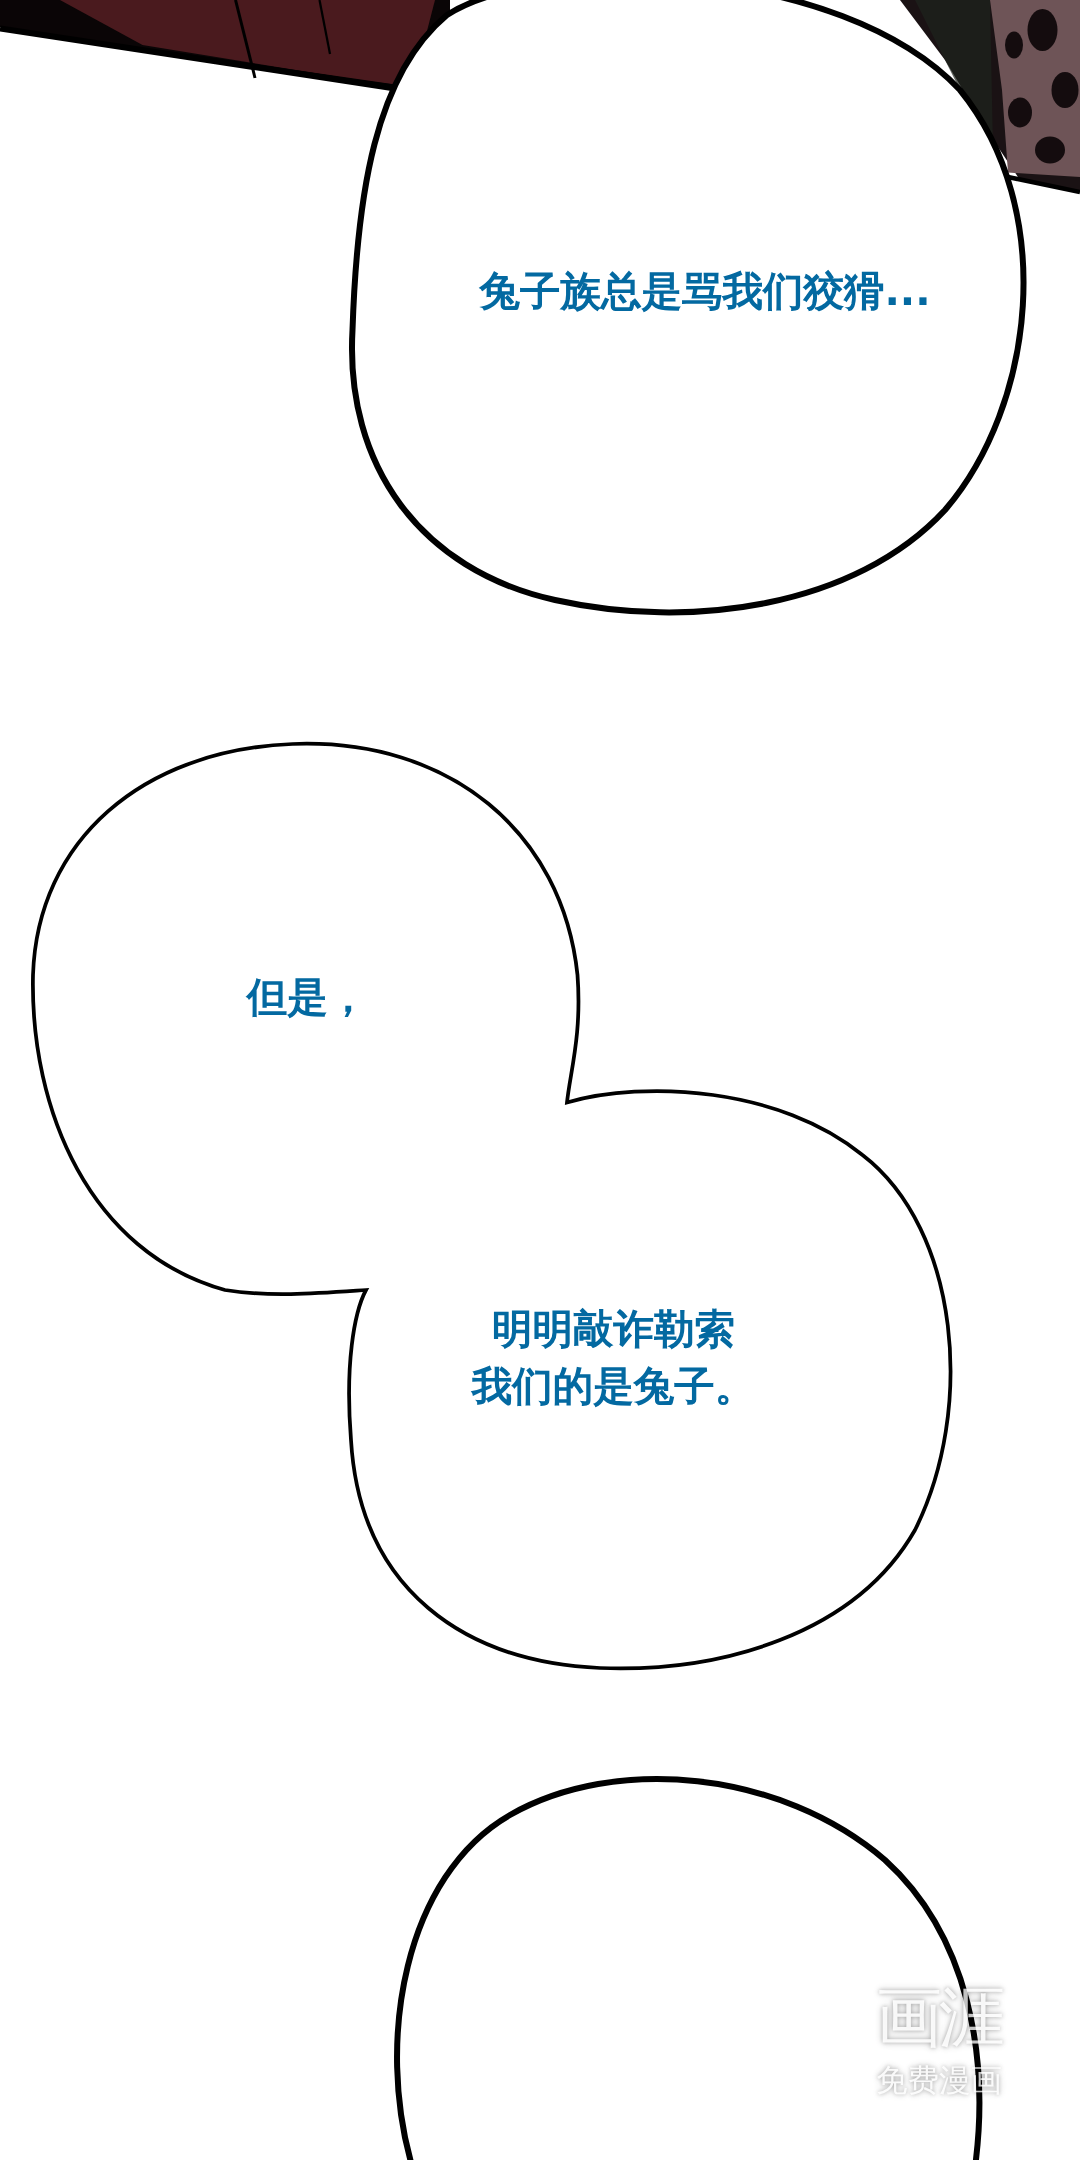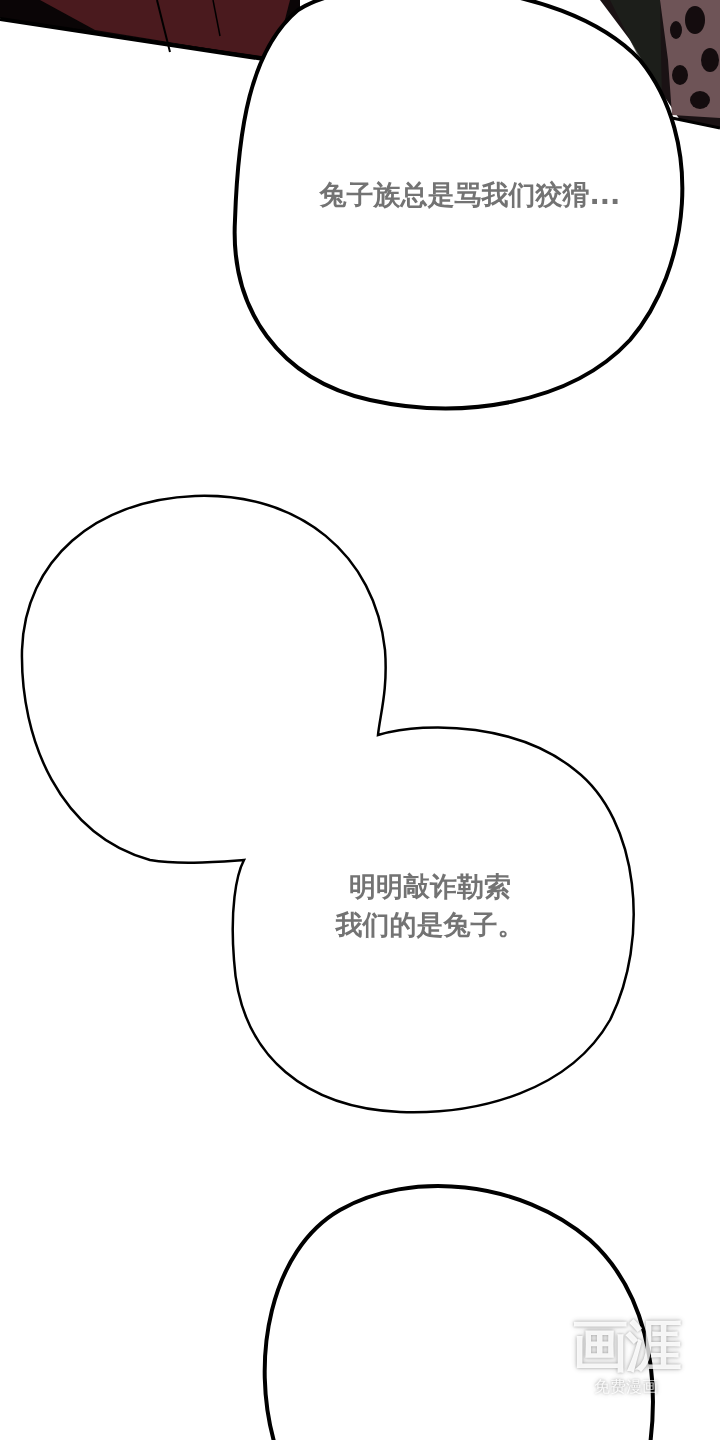--- a/index.html
+++ b/index.html
@@ -4,32 +4,32 @@
 <style>
   html, body { margin: 0; padding: 0; }
   body {
     width: 720px; height: 1440px; overflow: hidden;
     background: #ffffff; position: relative;
     font-family: "DejaVu Sans", "Liberation Sans", sans-serif;
   }
   .page { position: absolute; inset: 0; }
   svg.art { position: absolute; left: 0; top: 0; }
   .txt {
-    position: absolute; color: #737373; font-weight: bold;
+    position: absolute; color: #0369a1; font-weight: bold;
     font-size: 27px; line-height: 38px; text-align: center; white-space: nowrap;
     letter-spacing: 0px;
   }
   .watermark {
     position: absolute; left: 566px; top: 1318px; width: 120px; height: 96px;
     color: rgba(255,255,255,0.9);
     text-shadow: 0 0 3px rgba(0,0,0,0.35), 0 0 6px rgba(0,0,0,0.25);
     font-family: "DejaVu Sans", sans-serif; text-align: center;
   }
-  .watermark .logo { font-size: 56px; line-height: 56px; font-weight: bold; letter-spacing: -2px; opacity: 0.85; }
-  .watermark .sub { font-size: 16px; line-height: 26px; opacity: 0.85; }
+  .watermark .logo { font-size: 44px; line-height: 56px; font-weight: normal; letter-spacing: -2px; opacity: 0.85; }
+  .watermark .sub { font-size: 21px; line-height: 26px; opacity: 0.85; }
 </style>
 </head>
 <body>
 
 <div class="page">
 
   <svg class="art" width="720" height="1440" viewBox="0 0 720 1440">
 
     <g>
       <polygon points="0,0 300,0 300,60 270,58 0,18" fill="#0a0506"></polygon>
@@ -67,23 +67,24 @@
          C 215 862 180 865 150 860 Z" fill="#fff" stroke="#000" stroke-width="2.5"></path>
 
     <path d="M 275 1445 C 250 1360 270 1250 340 1210 C 410 1170 520 1180 590 1240 C 645 1290 660 1370 650 1445 Z" fill="#fff" stroke="#000" stroke-width="4"></path>
   </svg>
 
   <div class="txt" style="left:270px; top:176px; width:400px;">
     <div>兔子族总是骂我们狡猾...</div>
   </div>
 
   <div class="txt" style="left:60px; top:647px; width:290px;">
+    <div>但是，</div>
   </div>
 
-  <div class="txt" style="left:295px; top:868px; width:270px;">
+  <div class="txt" style="left:274px; top:868px; width:270px;">
     <div>明明敲诈勒索</div>
     <div>我们的是兔子。</div>
   </div>
 
 
   <div class="watermark">
     <div class="logo">画涯</div>
     <div class="sub">免费漫画</div>
   </div>
 </div>

